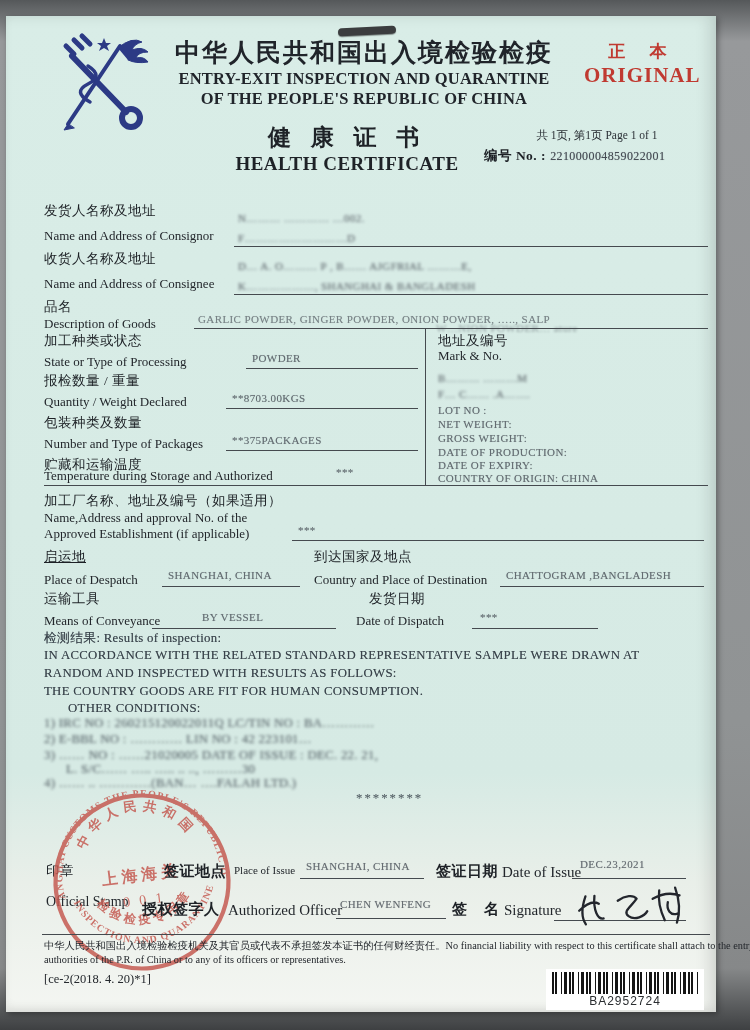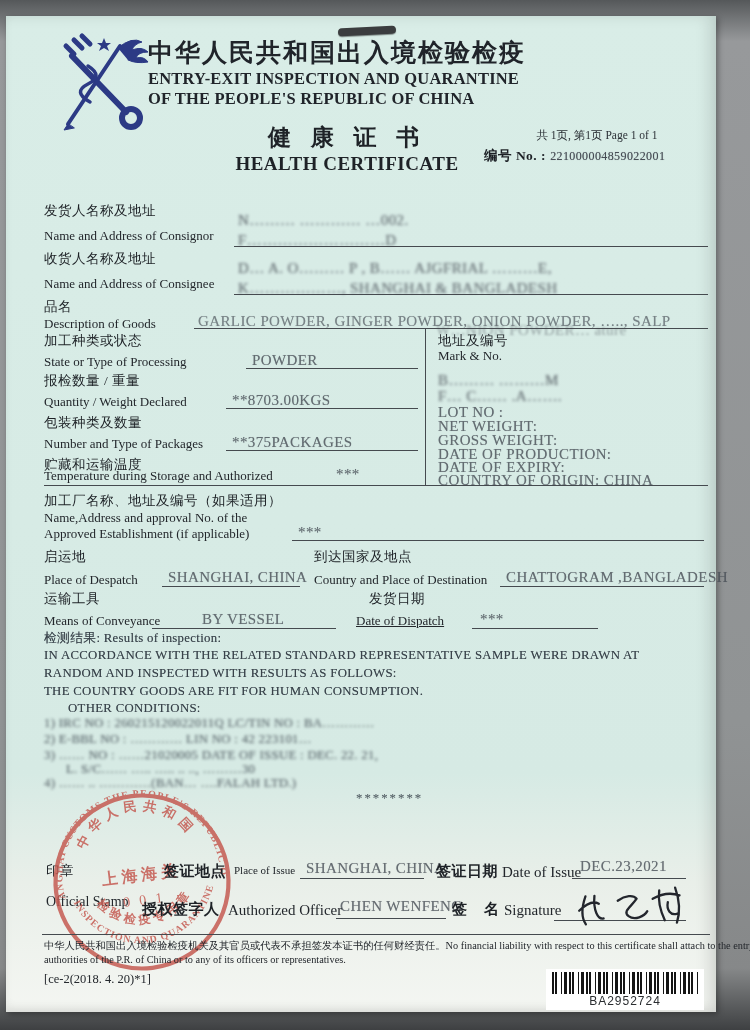--- a/index.html
+++ b/index.html
@@ -5,21 +5,21 @@
   html,body{margin:0;padding:0;background:#6f7274;}
   .stage{position:relative;width:750px;height:1030px;overflow:hidden;
     background:linear-gradient(180deg,#55585a 0%,#97999b 4%,#909394 70%,#868889 94%,#3e4042 100%);
     font-family:"Liberation Serif","DejaVu Serif",serif;}
   .paper{position:absolute;left:6px;top:16px;width:710px;height:996px;
     background:linear-gradient(180deg,#d9ede7 0%,#d6eae4 76%,#e9efe9 87%,#f4f6f2 100%);
     box-shadow:inset -8px 0 14px rgba(0,0,0,.10), inset 0 -4px 8px rgba(0,0,0,.05), 2px 2px 6px rgba(0,0,0,.35);}
   .abs{position:absolute;}
   .cn{font-size:13.5px;color:#1d2126;letter-spacing:.5px;white-space:nowrap;}
   .en{font-size:13px;color:#23272c;white-space:nowrap;}
-  .val{font-size:15px;color:#474d55;letter-spacing:.4px;white-space:nowrap;text-shadow:0 0 .7px rgba(60,70,80,.5);}
+  .val{font-size:11px;color:#474d55;letter-spacing:.4px;white-space:nowrap;text-shadow:0 0 .7px rgba(60,70,80,.5);}
   .uline{position:absolute;border-bottom:1.3px solid #454a4f;height:0;}
   .redact{filter:blur(1.7px);opacity:.78;}
   .soft{filter:blur(.7px);opacity:.8;}
   .faded{filter:blur(.6px);opacity:.66;}
   .red{color:#c03a31;}
   .hdr-cn{font-size:25px;font-weight:bold;color:#20242a;letter-spacing:2px;}
   .hdr-en{font-size:16.5px;font-weight:bold;color:#20242a;letter-spacing:.2px;}
   .cert-cn{font-size:23px;font-weight:bold;color:#1e2227;letter-spacing:7px;}
   .cert-en{font-size:19px;font-weight:bold;color:#1e2227;letter-spacing:.5px;}
   .small{font-size:11.5px;color:#2a2f35;}
@@ -45,26 +45,30 @@
         <path d="M14,14 l8,8 M22,8 l8,8 M30,4 l8,8" stroke-width="5"></path>
         <circle cx="79" cy="86" r="9" stroke-width="6"></circle>
         <path d="M68,14 L16,92" stroke-width="4"></path>
         <path d="M16,92 l-4,6 10,-2 z" fill="#2c3a85" stroke-width="1"></path>
         <path d="M66,16 q14,-12 24,-6 q-8,2 -10,8 q10,-4 16,2 q-10,0 -12,6 q8,-2 12,4 q-12,2 -20,-2" fill="#2c3a85" stroke-width="1"></path>
         <path d="M36,34 q16,10 0,18 q-16,8 2,18" stroke-width="3.5"></path>
         <path d="M52,6 l2,5 5,0 -4,3 2,5 -5,-3 -5,3 2,-5 -4,-3 5,0 z" fill="#2c3a85" stroke-width="0"></path>
       </g>
     </svg>
 
-    <div class="abs" style="left:142px;top:20px;width:432px;">
+    <div class="abs" style="left:142px;top:20px;width:432px;text-align:center;">
       <div class="hdr-cn">中华人民共和国出入境检验检疫</div>
       <div class="hdr-en">ENTRY-EXIT INSPECTION AND QUARANTINE</div>
       <div class="hdr-en">OF THE PEOPLE'S REPUBLIC OF CHINA</div>
     </div>
 
+    <div class="abs" style="left:578px;top:24px;text-align:center;">
+      <div class="red" style="font-size:17px;font-weight:bold;letter-spacing:10px;">正  本</div>
+      <div class="red" style="font-size:21px;font-weight:bold;letter-spacing:1px;">ORIGINAL</div>
+    </div>
 
     <div class="abs" style="left:206px;top:106px;width:270px;text-align:center;">
       <div class="cert-cn">健 康 证 书</div>
       <div class="cert-en">HEALTH CERTIFICATE</div>
     </div>
     <div class="abs" style="left:478px;top:112px;width:226px;">
       <div class="small" style="text-align:center;">共 1页, 第1页 Page 1 of 1</div>
       <div style="margin-top:3px;">
         <span class="cn" style="font-weight:bold;">编号 No. :</span>
         <span class="val" style="font-size:12px;">221000004859022001</span>
@@ -121,37 +125,37 @@
     <div class="val abs soft" style="left:432px;top:430px;">DATE OF PRODUCTION:</div>
     <div class="val abs soft" style="left:432px;top:443px;">DATE OF EXPIRY:</div>
     <div class="val abs soft" style="left:432px;top:456px;">COUNTRY OF ORIGIN: CHINA</div>
 
     <div class="cn abs" style="left:38px;top:476px;">加工厂名称、地址及编号（如果适用）</div>
     <div class="en abs" style="left:38px;top:494px;">Name,Address and approval No. of the</div>
     <div class="en abs" style="left:38px;top:510px;">Approved Establishment (if applicable)</div>
     <div class="val abs soft" style="left:292px;top:508px;">***</div>
     <div class="uline" style="left:286px;top:524px;width:412px;"></div>
 
-    <div class="cn abs" style="left:38px;top:532px;">启运地</div>
+    <div class="cn abs" style="left:38px;top:532px;text-decoration:underline;">启运地</div>
     <div class="en abs" style="left:38px;top:556px;">Place of Despatch</div>
     <div class="val abs soft" style="left:162px;top:553px;">SHANGHAI, CHINA</div>
     <div class="uline" style="left:156px;top:570px;width:138px;"></div>
 
     <div class="cn abs" style="left:308px;top:532px;">到达国家及地点</div>
     <div class="en abs" style="left:308px;top:556px;">Country and Place of Destination</div>
     <div class="val abs soft" style="left:500px;top:553px;">CHATTOGRAM ,BANGLADESH</div>
     <div class="uline" style="left:494px;top:570px;width:204px;"></div>
 
     <div class="cn abs" style="left:38px;top:574px;">运输工具</div>
     <div class="en abs" style="left:38px;top:597px;">Means of Conveyance</div>
     <div class="val abs soft" style="left:196px;top:595px;">BY VESSEL</div>
     <div class="uline" style="left:146px;top:612px;width:184px;"></div>
 
     <div class="cn abs" style="left:363px;top:574px;">发货日期</div>
-    <div class="en abs" style="left:350px;top:597px;text-decoration:underline;">Date of Dispatch</div>
+    <div class="en abs" style="left:350px;top:597px;">Date of Dispatch</div>
     <div class="val abs soft" style="left:474px;top:595px;">***</div>
     <div class="uline" style="left:466px;top:612px;width:126px;"></div>
 
     <div class="insp abs" style="left:38px;top:614px;">检测结果: Results of inspection:</div>
     <div class="insp abs" style="left:38px;top:650px;">RANDOM AND INSPECTED WITH RESULTS AS FOLLOWS:</div>
     <div class="insp abs" style="left:38px;top:632px;">IN ACCORDANCE WITH THE RELATED STANDARD REPRESENTATIVE SAMPLE WERE DRAWN AT</div>
     <div class="insp abs" style="left:38px;top:668px;">THE COUNTRY GOODS ARE FIT FOR HUMAN CONSUMPTION.</div>
     <div class="insp abs" style="left:38px;top:685px;margin-left:24px;">OTHER CONDITIONS:</div>
     <div class="insp abs redact" style="left:38px;top:700px;">1) IRC NO : 260215120022011Q      LC/TIN NO : BA…………</div>
     <div class="insp abs redact" style="left:38px;top:716px;">2) E-BBL NO : …………      LIN NO : 42    223101…</div>

